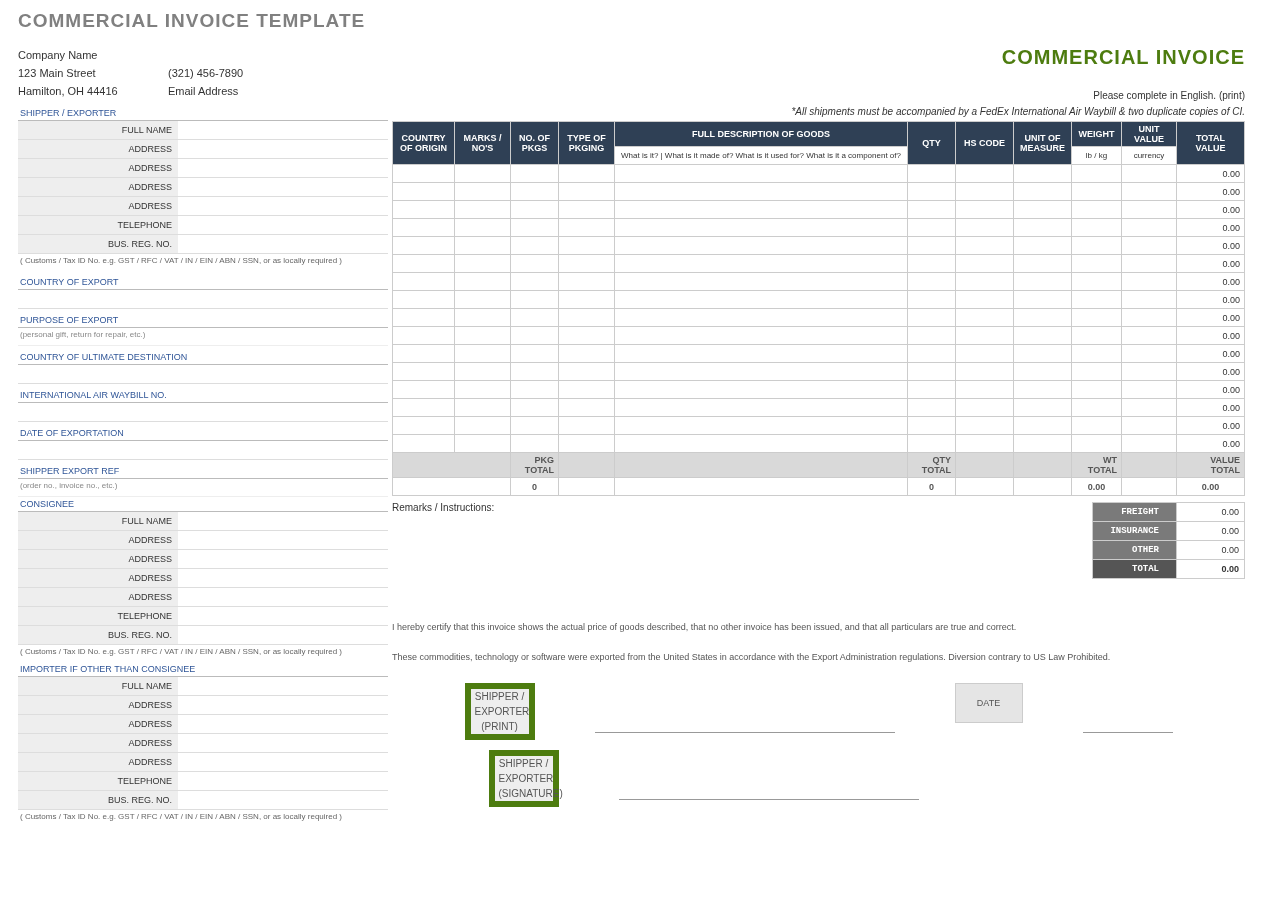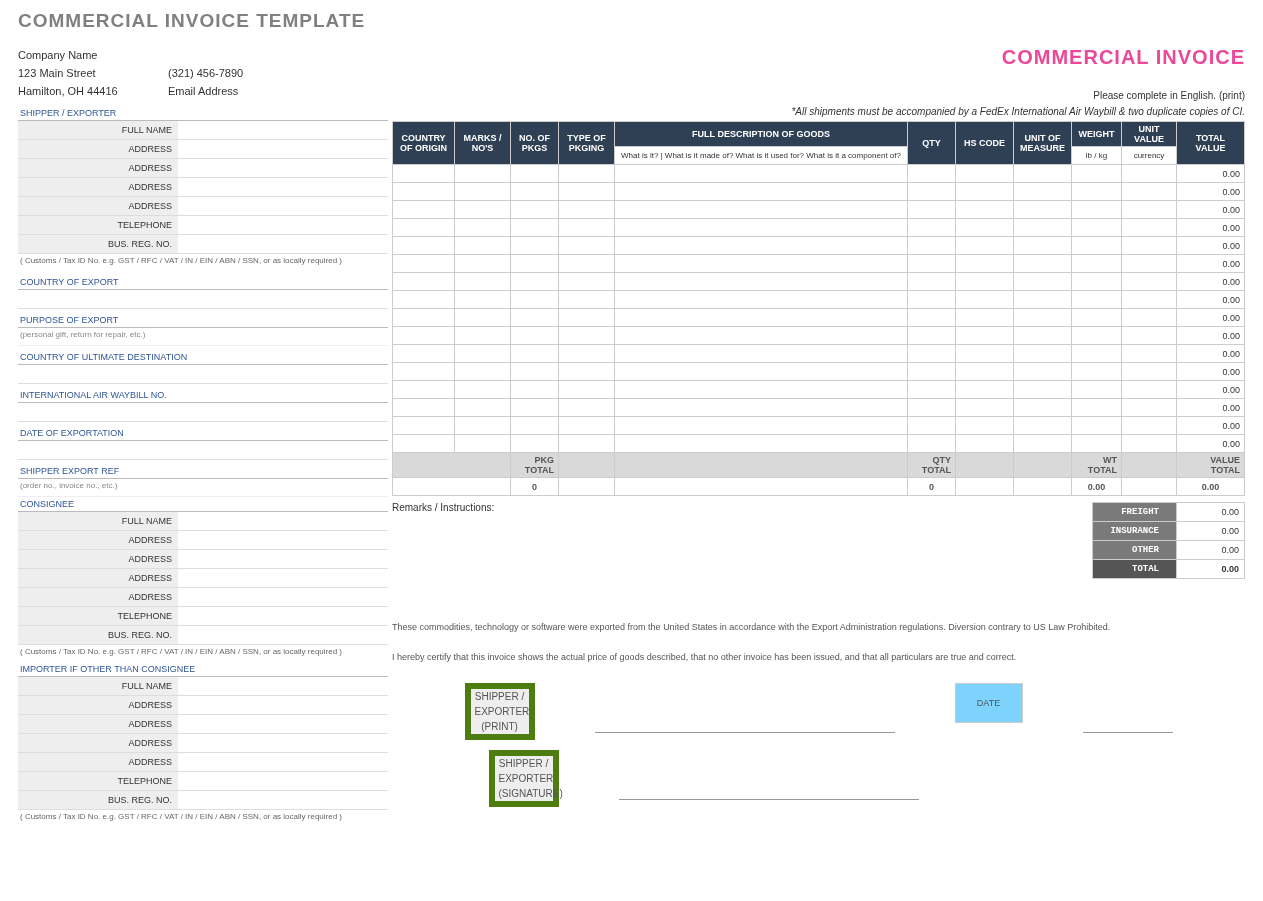--- a/index.html
+++ b/index.html
@@ -2,21 +2,21 @@
 <html><head>
 <meta charset="utf-8">
 <style>
 * { box-sizing: border-box; margin: 0; padding: 0; }
 body { font-family: Arial, Helvetica, sans-serif; font-size: 10px; color: #333; background: #fff; padding: 10px 18px; width: 1263px; }
 .top { position: relative; margin-bottom: 6px; }
 .main-title { font-size: 19px; font-weight: bold; color: #808080; letter-spacing: 1px; }
 .company-block { margin-top: 14px; line-height: 18px; font-size: 11px; }
 .company-block span { display: inline-block; }
 .company-block .c1 { width: 150px; }
-.ci-title { position: absolute; right: 0; top: 36px; font-size: 20px; font-weight: bold; color: #ec4899; letter-spacing: 1px; text-align: right; }
+.ci-title { position: absolute; right: 0; top: 36px; font-size: 20px; font-weight: bold; color: #4d7c0f; letter-spacing: 1px; text-align: right; }
 .ci-sub { position: absolute; right: 0; top: 80px; font-size: 10px; }
 .layout { display: flex; gap: 4px; }
 .left { width: 370px; flex-shrink: 0; }
 .right { flex: 1; }
 .notice { text-align: right; font-style: italic; font-size: 10px; margin-bottom: 4px; }
 .sec-label { color: #2F5597; font-size: 9px; font-weight: normal; border-bottom: 1px solid #bbb; padding: 2px 0 2px 2px; }
 .field-group .row { display: flex; border-bottom: 1px solid #ddd; height: 19px; align-items: center; }
 .field-group .lbl { width: 160px; background: #eee; text-align: right; padding-right: 6px; font-size: 9px; height: 100%; display: flex; align-items: center; justify-content: flex-end; }
 .field-group .val { flex: 1; }
 .note { font-size: 8px; color: #666; padding: 2px 0 6px 2px; }
@@ -51,21 +51,21 @@
 .summary .val { width: 68px; text-align: right; padding-right: 5px; }
 .summary .total-row .lbl { background: #555; }
 .summary .total-row .val { font-weight: bold; }
 
 .legal { clear: both; padding-top: 40px; font-size: 9px; color: #555; line-height: 16px; }
 .legal p { margin-bottom: 14px; }
 
 .sig-area { margin-top: 18px; display: flex; gap: 60px; justify-content: center; align-items: flex-start; }
 .sig-box-l { width: 70px; background: #eee; border: 6px solid #4d7c0f; text-align: center; font-size: 10px; color: #555; padding: 0 4px; line-height: 15px; }
 .sig-line { width: 300px; border-bottom: 1px solid #999; height: 50px; }
-.date-box { width: 68px; background: #7dd3fc; border: 1px solid #ccc; text-align: center; font-size: 9px; color: #555; padding: 14px 4px; }
+.date-box { width: 68px; background: #e5e5e5; border: 1px solid #ccc; text-align: center; font-size: 9px; color: #555; padding: 14px 4px; }
 .footer { text-align: center; font-style: italic; font-size: 10px; margin-top: 20px; line-height: 16px; }
 </style>
 </head>
 <body>
 
 <div class="top">
   <div class="main-title">COMMERCIAL INVOICE TEMPLATE</div>
   <div class="company-block">
     <div><span class="c1">Company Name</span></div>
     <div><span class="c1">123 Main Street</span><span>(321) 456-7890</span></div>
@@ -485,22 +485,22 @@
           </tr>
     <tr class="total-row">
             <td class="lbl">TOTAL</td>
             <td class="val">0.00</td>
           </tr>
   </tbody>
       </table>
   <div class="remarks">Remarks / Instructions:</div>
 
   <div class="legal">
+    <p>I hereby certify that this invoice shows the actual price of goods described, that no other invoice has been issued, and that all particulars are true and correct.</p>
     <p>These commodities, technology or software were exported from the United States in accordance with the Export Administration regulations.  Diversion contrary to US Law Prohibited.</p>
-    <p>I hereby certify that this invoice shows the actual price of goods described, that no other invoice has been issued, and that all particulars are true and correct.</p>
   </div>
 
   <div class="sig-area">
     <div class="sig-box-l">SHIPPER / EXPORTER (PRINT)</div>
     <div class="sig-line"></div>
     <div class="date-box">DATE</div>
     <div style="width:90px;border-bottom:1px solid #999;height:50px"></div>
   </div>
   <div class="sig-area" style="margin-top:10px">
     <div class="sig-box-l">SHIPPER / EXPORTER (SIGNATURE)</div>

